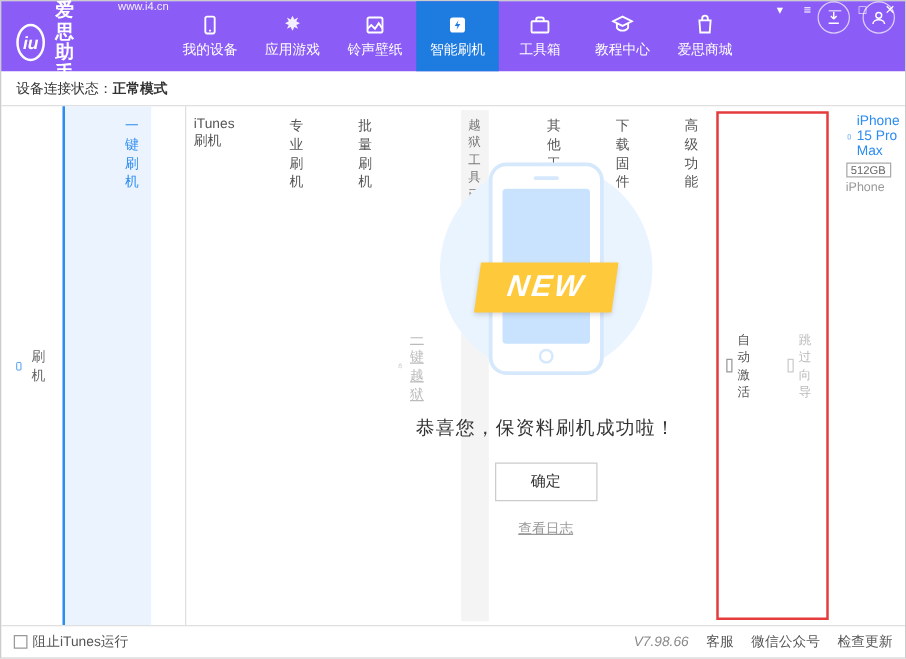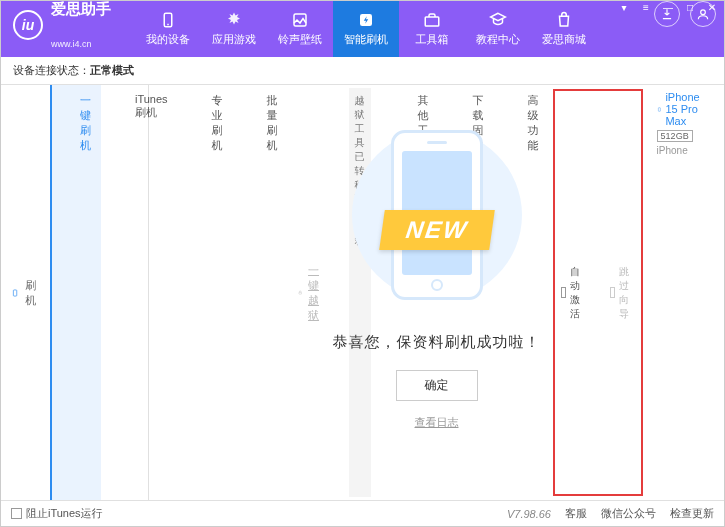--- a/index.html
+++ b/index.html
@@ -3,42 +3,42 @@
 <meta charset="utf-8">
 <style>
 * { margin: 0; padding: 0; box-sizing: border-box; font-family: "Microsoft YaHei", Arial, sans-serif; }
 body { width: 725px; height: 527px; overflow: hidden; background: #fff; }
 .container { width: 725px; height: 527px; border: 1px solid #ccc; display: flex; flex-direction: column; }
 
 
 .header { background: #8b5cf6; color: #fff; display: flex; align-items: flex-start; height: 56px; padding: 0 8px 0 12px; }
 .logo-block { display: flex; align-items: center; gap: 8px; width: 122px; }
 .logo-circle { width: 30px; height: 30px; border: 2px solid #fff; border-radius: 50%; display: flex; align-items: center; justify-content: center; font-size: 14px; font-weight: bold; font-style: italic; }
-.logo-text { display: flex; flex-direction: column; line-height: 1.1; gap: 22px; }
+.logo-text { display: flex; flex-direction: row; line-height: 1.1; gap: 22px; }
 .logo-title { font-size: 15px; font-weight: bold; }
 .logo-sub { font-size: 9px; opacity: 0.9; }
 .nav { display: flex; height: 100%; }
 .nav-item { display: flex; flex-direction: column; align-items: center; justify-content: center; width: 66px; height: 100%; font-size: 11px; cursor: pointer; gap: 3px; }
 .nav-item.active { background: #1e7be0; }
 .nav-icon { width: 18px; height: 18px; display: flex; align-items: center; justify-content: center; }
 .hdr-right { margin-left: auto; display: flex; align-items: center; gap: 10px; }
 .hdr-icon-btn { width: 26px; height: 26px; border: 1.5px solid rgba(255,255,255,0.7); border-radius: 50%; display: flex; align-items: center; justify-content: center; color: #fff; cursor: pointer; }
 .win-controls { position: absolute; top: 2px; right: 6px; display: flex; gap: 8px; color: #fff; font-size: 10px; align-items: center; }
 .win-btn { cursor: pointer; width: 14px; text-align: center; }
 
 
 .status-bar { height: 28px; border-bottom: 1px solid #e0e0e0; display: flex; align-items: center; padding: 0 12px; font-size: 11px; color: #333; }
 .status-bar b { font-weight: bold; }
 
 
 .body { flex: 1; display: flex; min-height: 0; }
 .sidebar { width: 148px; border-right: 1px solid #e0e0e0; display: flex; flex-direction: row; font-size: 11px; color: #444; }
 .side-group-head { display: flex; align-items: center; gap: 6px; padding: 8px 10px; color: #666; cursor: pointer; }
 .side-item { padding: 8px 10px 8px 34px; cursor: pointer; color: #555; }
-.side-item.active { background: #eaf3fe; color: #2d8cf0; border-left: 2px solid #2d8cf0; padding-left: 28px; }
+.side-item.active { background: #eaf3fe; color: #2d8cf0; border-left: 2px solid #2d8cf0; padding-left: 48px; }
 .side-highlight-box { margin: 3px 13px; padding: 6px 6px; background: #f4f4f4; text-align: center; font-size: 10px; color: #777; line-height: 1.4; cursor: pointer; }
 .side-lock-head { display: flex; align-items: center; gap: 6px; padding: 8px 10px; color: #bbb; text-decoration: underline; }
 .side-flex-spacer { flex: 1; }
 .checkbox-row { border: 2px solid #e43c3c; margin: 4px; padding: 8px 6px; display: flex; gap: 24px; align-items: center; }
 .chk { display: flex; align-items: center; gap: 4px; font-size: 10px; color: #555; cursor: pointer; }
 .chk.dim { color: #bbb; }
 .box { width: 11px; height: 11px; border: 1px solid #999; background: #fff; }
 .chk.dim .box { border-color: #ccc; }
 .device-block { padding: 6px 10px 8px; }
 .device-name { color: #2d8cf0; font-size: 11px; display: flex; align-items: center; gap: 4px; }

